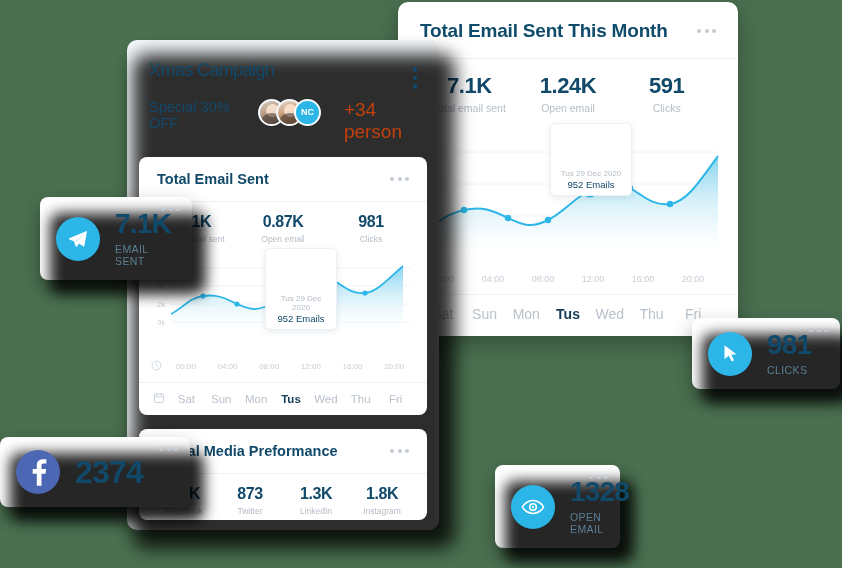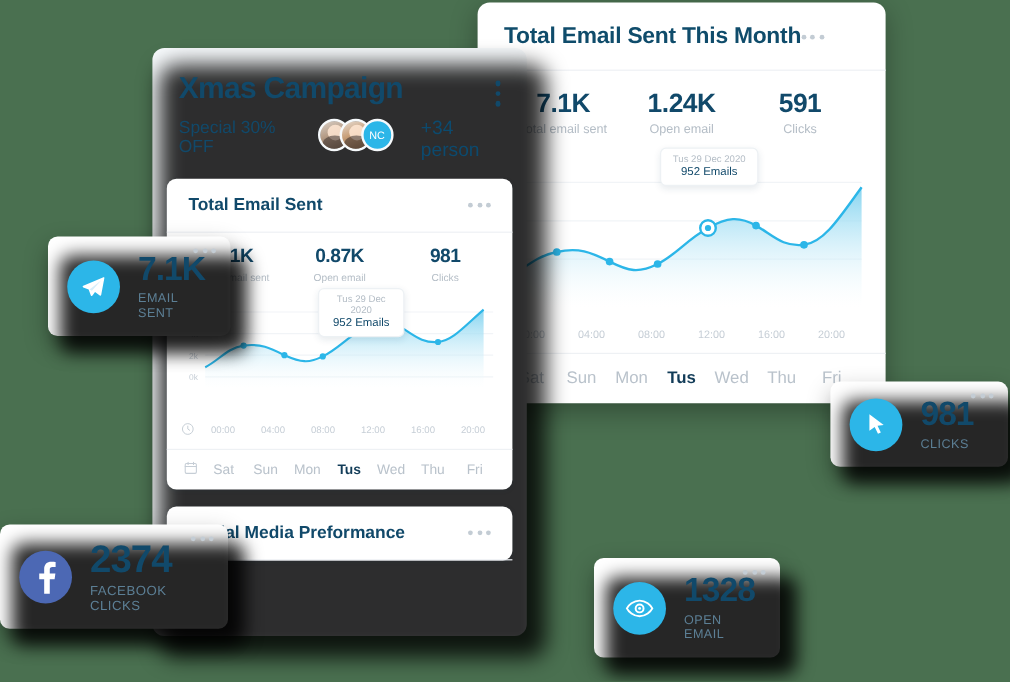--- a/index.html
+++ b/index.html
@@ -27,21 +27,21 @@
     top: 16px; bottom: -14px; border-radius: 10px;
     background: rgba(0,0,0,0.85); filter: blur(7px); z-index: -1;
   }
 
   
   #back-card {
     left: 398px; top: 2px; width: 340px; height: 334px;
     border-radius: 10px 10px 10px 10px; z-index: 1;
   }
   #back-card .hdr {
-    display: flex; align-items: center; 
+    display: flex; align-items: center; justify-content: space-between;
     padding: 18px 22px 16px 22px; border-bottom: 1px solid #eef1f4;
   }
   #back-card .hdr h2 {
     font-size: 19px; font-weight: bold; color: #0f4c6b; letter-spacing: -0.2px;
   }
   .dots { display: flex; gap: 3.5px; }
   .dots i { width: 4px; height: 4px; border-radius: 50%; background: #c3ccd4; display:block; }
 
   .statrow { display: flex; padding: 14px 22px 8px 22px; }
   .statrow .st { flex: 1; text-align: center; }
@@ -61,21 +61,21 @@
   
   #xmas-card {
     left: 127px; top: 40px; width: 312px; height: 490px;
     background: #f7fafc; z-index: 3;
   }
   #xmas-card .title {
     display:flex; align-items:flex-start; justify-content:space-between;
     padding: 20px 22px 0 22px;
   }
   #xmas-card .title h1 {
-    font-size: 25px; font-weight: bold; color: #11496a; letter-spacing: -0.6px;
+    font-size: 18px; font-weight: normal; color: #11496a; letter-spacing: -0.6px;
   }
   .vdots { display:flex; flex-direction:column; gap:4px; padding-top:7px; }
   .vdots i { width:4.5px; height:4.5px; border-radius:50%; background:#11496a; display:block; }
 
   #xmas-card .subline {
     display:flex; align-items:flex-start; padding: 10px 22px 0 22px;
   }
   #xmas-card .subline .sp { font-size: 14.5px; color: #11496a; }
   .avatars { display:flex; align-items:center; margin-left: 22px; }
   .avatars .av {
@@ -87,24 +87,24 @@
   .av.ph2 { background: linear-gradient(160deg,#e6dcd2 0%,#c9a07a 45%,#7a5a3b 100%); }
   .av.ph1::before, .av.ph2::before {
     content:""; position:absolute; left:6px; top:3px; width:13px; height:13px;
     border-radius:50%; background: rgba(255,230,210,0.85);
   }
   .av.ph1::after, .av.ph2::after {
     content:""; position:absolute; left:2px; bottom:-2px; width:20px; height:13px;
     border-radius:50% 50% 0 0; background: rgba(60,50,45,0.55);
   }
   .av.nc {
-    background: #2cb6e8; color: #fff; font-size: 9px; font-weight: normal;
+    background: #2cb6e8; color: #fff; font-size: 9px; font-weight: bold;
     display:flex; align-items:center; justify-content:center;
   }
-  .persons { font-size: 16px; color: #0c4a6e; margin-left: 23px; }
+  .persons { font-size: 19px; color: #c2410c; margin-left: 23px; }
 
   .inner-card {
     margin: 14px 12px 0 12px; background: #fff; border-radius: 8px;
     box-shadow: 0 1px 4px rgba(16,60,90,0.08);
   }
   .inner-card .ihdr {
     display:flex; align-items:center; justify-content:space-between;
     padding: 14px 18px; border-bottom: 1px solid #eef1f4;
   }
   .inner-card .ihdr h3 { font-size: 14.5px; font-weight: bold; color:#11496a; }
@@ -136,33 +136,33 @@
     width: 44px; height: 44px; border-radius:50%; background:#2cb6e8;
     display:flex; align-items:center; justify-content:center; flex:none;
   }
   .badge .txt { margin-left: 15px; }
   .badge .bv { font-size: 28px; font-weight: bold; color:#11496a; letter-spacing:-0.8px; line-height:1; }
   .badge .bl { font-size: 10.5px; color:#5c7f95; letter-spacing:0.4px; margin-top:5px; }
   .badge .dots { position:absolute; top:10px; right:12px; }
 
   #badge-email  { left: 40px;  top: 197px; width: 152px; }
   #badge-fb     { left: 0px;   top: 437px; width: 190px; }
-  #badge-open   { left: 495px; top: 465px; width: 155px; }
+  #badge-open   { left: 495px; top: 465px; width: 125px; }
   #badge-clicks { left: 692px; top: 318px; width: 148px; }
 
   #badge-fb .circ { background: #4c68b4; }
   #badge-fb .bv { font-size: 32px; }
   #badge-fb .bl { font-size: 11px; }
 
   
   .tooltip {
     position:absolute; background:#fff; border:1px solid #edf1f4; border-radius:5px;
     padding: 4px 9px 5px 9px; text-align:center; box-shadow: 0 2px 6px rgba(16,60,90,0.10);
   }
-  .tooltip .t1 { font-size: 8px; color:#b4bdc6; }
+  .tooltip .t1 { font-size: 8px; color:#b4bdc6;margin-top:41px; }
   .tooltip .t2 { font-size: 9.5px; color:#11496a; font-weight:normal; margin-top:1px; }
 </style>
 </head>
 <body>
 
 <div id="stage">
 
   <div class="card shadow-soft" id="back-card">
     <div class="hdr">
       <h2>Total Email Sent This Month</h2>
@@ -356,20 +356,38 @@
 
     <div class="inner-card">
       <div class="ihdr">
         <h3>Social Media Preformance</h3>
         <span class="dots">
             <i></i>
             <i></i>
             <i></i>
           </span>
       </div>
+      <div class="statrow">
+        <div class="st">
+          <div class="v">2.3K</div>
+          <div class="l">Facebook</div>
+        </div>
+        <div class="st">
+          <div class="v">873</div>
+          <div class="l">Twitter</div>
+        </div>
+        <div class="st">
+          <div class="v">1.3K</div>
+          <div class="l">LinkedIn</div>
+        </div>
+        <div class="st">
+          <div class="v">1.8K</div>
+          <div class="l">Instagram</div>
+        </div>
+      </div>
     </div>
   </div>
 
   <div class="badge shadow-badge" id="badge-email">
     <span class="dots">
         <i></i>
         <i></i>
         <i></i>
       </span>
     <span class="circ">
@@ -390,21 +408,20 @@
         <i></i>
         <i></i>
       </span>
     <span class="circ">
       <svg width="44" height="44" viewBox="0 0 24 24">
           <path d="M13.9 19.5v-6.6h2.2l.35-2.6h-2.55V8.65c0-.75.2-1.25 1.3-1.25h1.35V5.1c-.25-.03-1.05-.1-1.95-.1-1.95 0-3.25 1.15-3.25 3.3v2H9.1v2.6h2.25v6.6z" fill="#fff"></path>
         </svg>
     </span>
     <span class="txt">
       <span class="bv" style="display:block">2374</span>
-      <span class="bl" style="display:block">FACEBOOK CLICKS</span>
     </span>
   </div>
 
   <div class="badge shadow-badge" id="badge-open">
     <span class="dots">
         <i></i>
         <i></i>
         <i></i>
       </span>
     <span class="circ">

